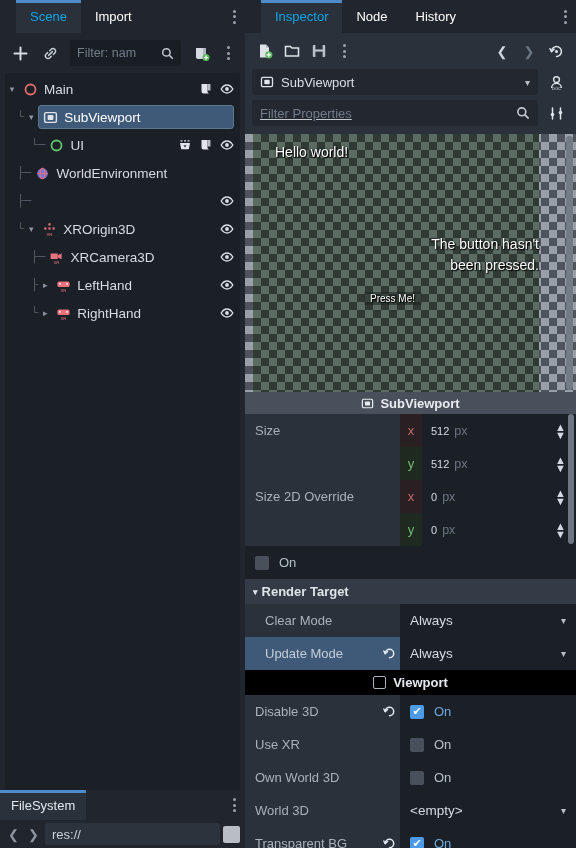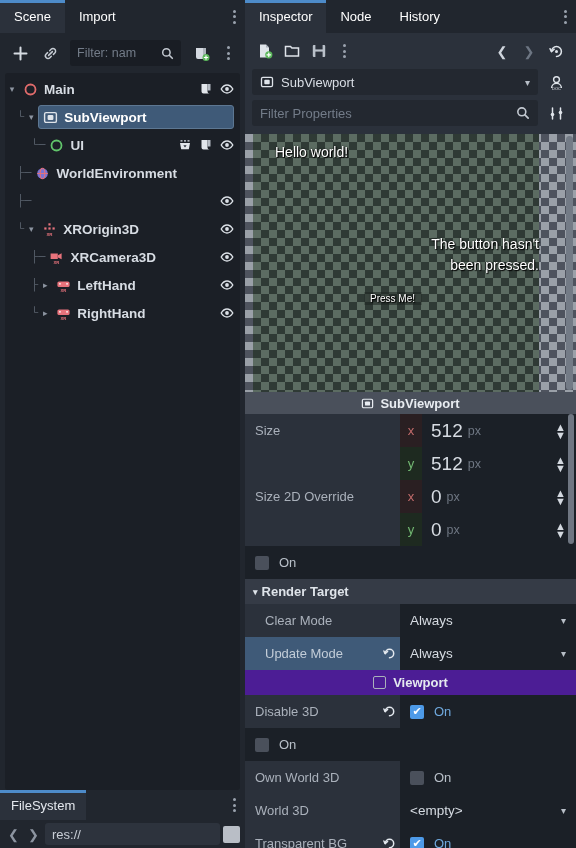--- a/index.html
+++ b/index.html
@@ -15,21 +15,21 @@
 
   
   .left-col { width: 245px; height: 848px; display: flex; flex-direction: column;
               background: #21262e; }
 
   
   .tabbar { height: 33px; display: flex; align-items: stretch;
             background: #21262e; position: relative; }
   .tab { display: flex; align-items: center; padding: 0 14px; font-size: 13px;
          color: #ffffff; position: relative; }
-  .tab.active { background: #2b313b; color: #ffffff; }
+  .tab.active { background: #2b313b; color: #0ea5e9; margin-left: 16px; }
   .tab.active::before { content: ""; position: absolute; left: 0; right: 0; top: 0;
                         height: 2.5px; background: #4d8bc9; }
   .tabbar-spacer { flex: 1; }
   .kebab { width: 22px; display: flex; flex-direction: column; align-items: center;
            justify-content: center; gap: 2.5px; }
   .kebab i { width: 3px; height: 3px; border-radius: 50%; background: #9aa2ae; display:block;}
 
   
   .scene-toolbar { height: 40px; display: flex; align-items: center; gap: 2px;
                    padding: 0 6px; background: #21262e; }
@@ -42,21 +42,21 @@
                      overflow: hidden; }
 
   
   .scene-tree { flex: 1; background: #1b1f26; margin: 0 5px 0 5px;
                 border-radius: 3px; overflow: hidden; position: relative; padding-top: 2px;}
   .node-row { height: 28px; display: flex; align-items: center; position: relative;
               padding-right: 6px; }
   .node-row.selected .node-pill { background: #3f5a78; border: 1px solid #5d7792;
       border-radius: 3px; }
   .node-pill { display: flex; align-items: center; gap: 6px; height: 24px;
-               padding: 0 8px 0 4px; flex: 1; min-width: 0; font-weight: bold;}
+               padding: 0 8px 0 4px; flex: 1; min-width: 0;}
   .node-label { font-size: 13.5px; color: #d7dce3; white-space: nowrap; }
   .node-row.selected .node-label { color: #ffffff; }
   .arrow { width: 14px; text-align: center; color: #8d95a1; font-size: 9px; flex: none;}
   .indent { flex: none; }
   .guide { color: #59616d; font-family: "Liberation Mono", monospace; font-size: 12px;
            flex: none; }
   .row-icons { display: flex; align-items: center; gap: 7px; margin-left: auto;
                flex: none; padding-left: 6px;}
 
   
@@ -81,21 +81,21 @@
   .insp-spacer { flex: 1; }
   .ib { width: 26px; height: 26px; display: flex; align-items: center;
         justify-content: center; color: #cfd5dd; }
   .ib.dim { color: #6d7683; }
 
   .obj-row { display: flex; align-items: center; gap: 5px; padding: 0 7px 5px 7px;}
   .obj-select { flex: 1; height: 26px; background: #232830; border-radius: 3px;
                 display: flex; align-items: center; padding: 0 8px; gap: 7px; }
   .obj-select .name { flex: 1; color: #d9dee5; font-size: 13px; }
   .filter-props { flex: 1; height: 26px; background: #232830; border-radius: 3px;
-                  display: flex; align-items: center; padding: 0 8px; gap: 6px; }
+                  display: flex; align-items: center; padding: 0 8px; gap: 6px; text-decoration: underline; }
   .filter-props span { flex: 1; color: #737c89; font-size: 13px; }
 
   
   .preview-wrap { position: relative; margin: 3px 0 0 0; }
   .preview { height: 258px; position: relative; overflow: hidden;
              background-color: #9aa0a8;
              background-image:
                linear-gradient(45deg, #4e535e 25%, transparent 25%, transparent 75%, #4e535e 75%),
                linear-gradient(45deg, #4e535e 25%, transparent 25%, transparent 75%, #4e535e 75%);
              background-size: 16px 16px;
@@ -128,37 +128,37 @@
             color: #aab1bb; font-size: 13px; white-space: nowrap; overflow: hidden;}
   .plabel.hl { background: #3f5a78; color: #c3cdd8; }
   .plabel.sub { padding-left: 20px; }
   .revert { width: 22px; display: flex; align-items: center; justify-content: center;
             color: #d6dbe2; flex: none; }
   .pval { flex: 1; background: #1b2027; display: flex; align-items: center; }
   .axis { width: 22px; align-self: stretch; display: flex; align-items: center;
           justify-content: center; font-size: 13px; }
   .axis.x { background: #2a1f22; color: #c26b6b; }
   .axis.y { background: #1e2a20; color: #72b872; }
-  .num { color: #d6dbe2; font-size: 19px; padding-left: 9px; }
+  .num { color: #d6dbe2; font-size: 11px; padding-left: 9px; }
   .unit { color: #6e7682; font-size: 12.5px; padding-left: 5px; }
   .spin { margin-left: auto; padding-right: 10px; color: #d4d9e0; font-size: 11px;
           line-height: 8px; text-align: center; }
   .chk { width: 14px; height: 14px; border-radius: 2px; background: #4a505b;
          margin-left: 10px; flex: none; }
   .chk.on { background: #4d9ae8; display: flex; align-items: center;
             justify-content: center; color: #fff; font-size: 11px; }
   .onlabel { padding-left: 10px; color: #b9c0c9; font-size: 13px; }
   .chk.on + .onlabel { color: #6fa8dd; }
   .enumv { padding-left: 10px; color: #d6dbe2; font-size: 13.5px; }
   .caret { margin-left: auto; padding-right: 10px; color: #b7bec7; font-size: 10px; }
   .section { height: 25px; display: flex; align-items: center; gap: 4px;
              padding-left: 8px; background: #353b46; font-weight: bold;
              color: #dfe4ea; font-size: 13px; }
   .subhdr { height: 25px; display: flex; align-items: center; justify-content: center;
-            gap: 7px; background: #4c1d95; font-weight: bold; color: #e4e9ef;
+            gap: 7px; background: #000000; font-weight: bold; color: #e4e9ef;
             font-size: 13px; }
   .hollow-chk { width: 13px; height: 13px; border: 1.5px solid #aab1bb; border-radius: 2px;}
   .pval.center { justify-content: center; }
   .props-scroll { position: absolute; right: 2px; top: 0; width: 6px; height: 130px;
                   background: #6f7682; border-radius: 3px; }
   svg { display: block; }
 </style>
 </head>
 <body>
 
@@ -615,20 +615,21 @@
               <path d="M5.6 5.4L3.1 7.6 1.9 5" fill="none" stroke="#e4e9ef" stroke-width="1.5" stroke-linecap="round" stroke-linejoin="round"></path>
             </svg>
         </div>
         <div class="pval">
           <div class="chk on">✔</div>
           <span class="onlabel">On</span>
         </div>
       </div>
 
       <div class="prow">
+        <div class="plabel">Use XR</div>
         <div class="pval">
           <div class="chk"></div>
           <span class="onlabel">On</span>
         </div>
       </div>
 
       <div class="prow">
         <div class="plabel">Own World 3D</div>
         <div class="pval">
           <div class="chk"></div>

